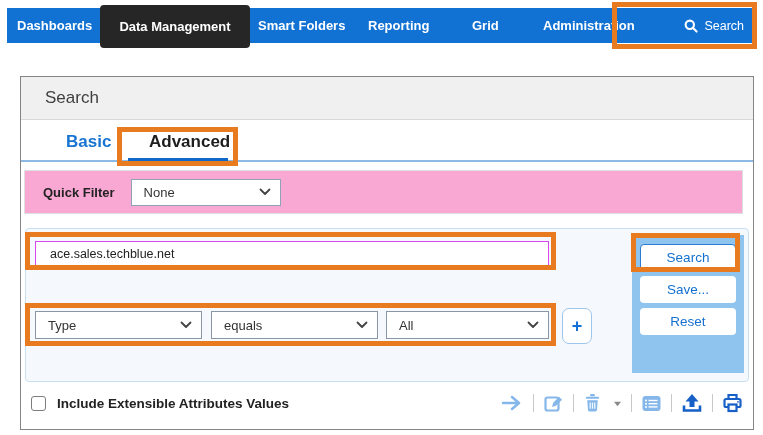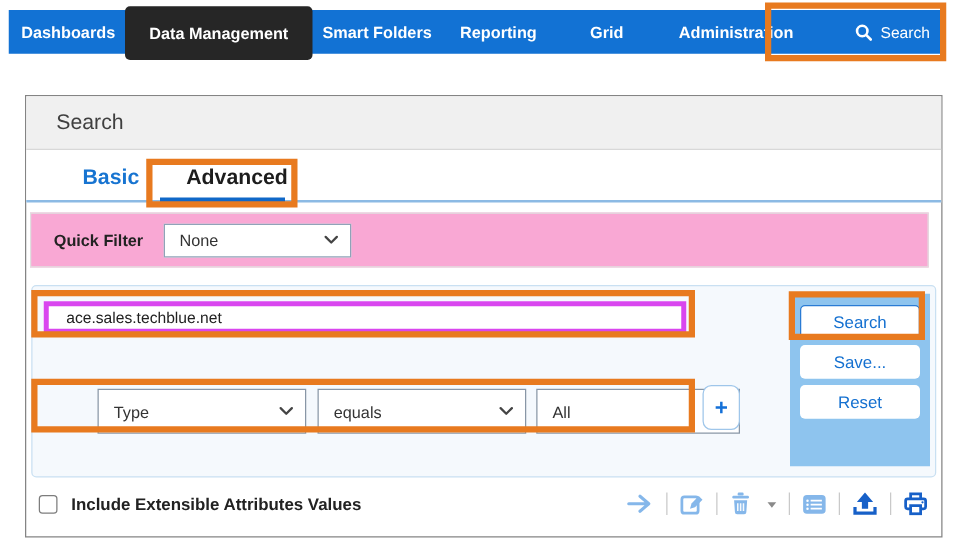--- a/index.html
+++ b/index.html
@@ -37,23 +37,23 @@
             border: 1px solid #e0e0e0; display: flex; align-items: center; padding-left: 18px; }
   .qf-label { font-size: 13px; font-weight: bold; color: #222; }
   .select { background: #fff; border: 1px solid #8fa3b8; display: flex; align-items: center;
             justify-content: space-between; padding: 0 9px 0 12px; cursor: pointer; }
   .select .val { font-size: 13px; color: #333; }
   .qf-select { width: 150px; height: 27px; margin-left: 16px; }
 
   .filter-panel { position: absolute; left: 4px; top: 151px; width: 724px; height: 154px;
                   background: #f5f9fd; border: 1px solid #c9e0f2; border-radius: 4px; }
   .query-input { position: absolute; left: 9px; top: 12px; width: 514px; height: 26px;
-                 border: 4px solid #d946ef; background: #fff; font-family: "Liberation Sans", sans-serif;
+                 border: 1px solid #d946ef; background: #fff; font-family: "Liberation Sans", sans-serif;
                  font-size: 12.5px; color: #222; padding: 0 14px; }
-  .cond-select { position: absolute; top: 82px; height: 36px; border-color: #8896a6; margin-left: 43px; }
+  .cond-select { position: absolute; top: 82px; height: 28px; border-color: #8896a6; }
   .sel-field { left: 9px; width: 167px; }
   .sel-operator { left: 185px; width: 167px; }
   .sel-value { left: 360px; width: 163px; gap: 23px; }
   .add-btn { position: absolute; left: 536px; top: 79px; width: 30px; height: 36px; background: #fff;
              border: 1px solid #9fc6ea; border-radius: 7px; color: #1470d8; font-size: 18px; font-weight: bold;
              display: flex; align-items: center; justify-content: center; cursor: pointer; }
 
   .action-panel { position: absolute; left: 606px; top: 6px; width: 112px; height: 138px; background: #8ec4ee; }
   .action-btn { position: absolute; left: 8px; width: 96px; height: 27px; background: #fff; border: none;
                 border-radius: 4px; color: #1470d0; font-size: 13.5px; font-family: "Liberation Sans", sans-serif;

